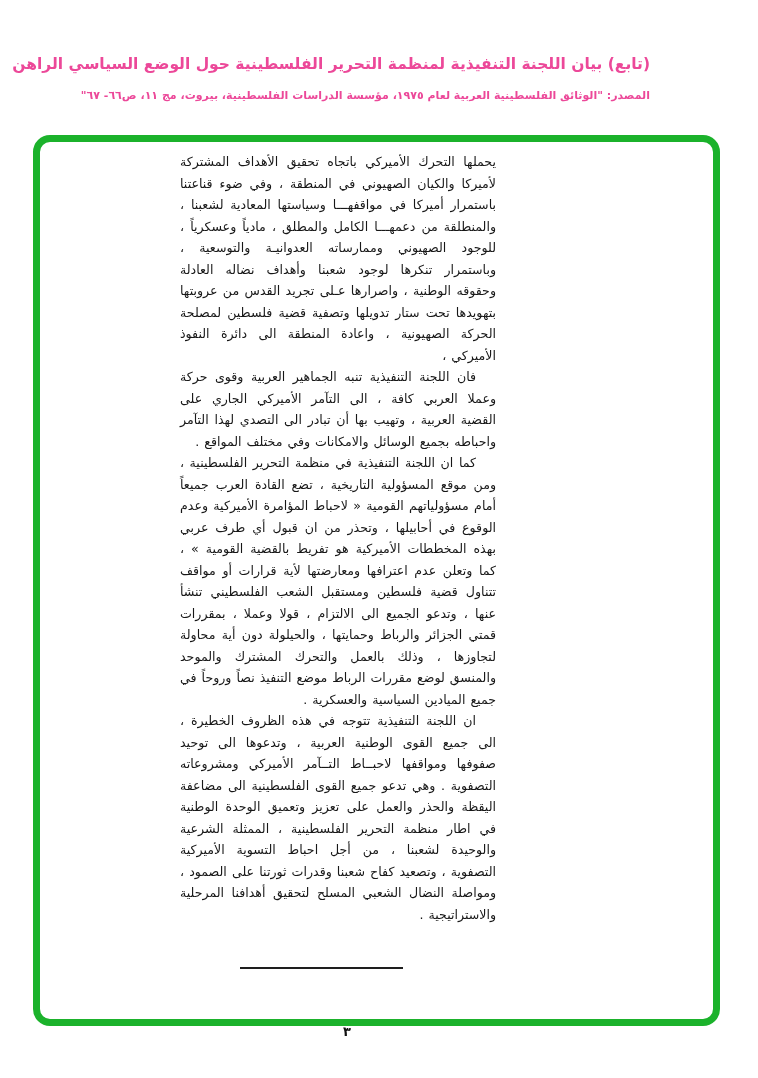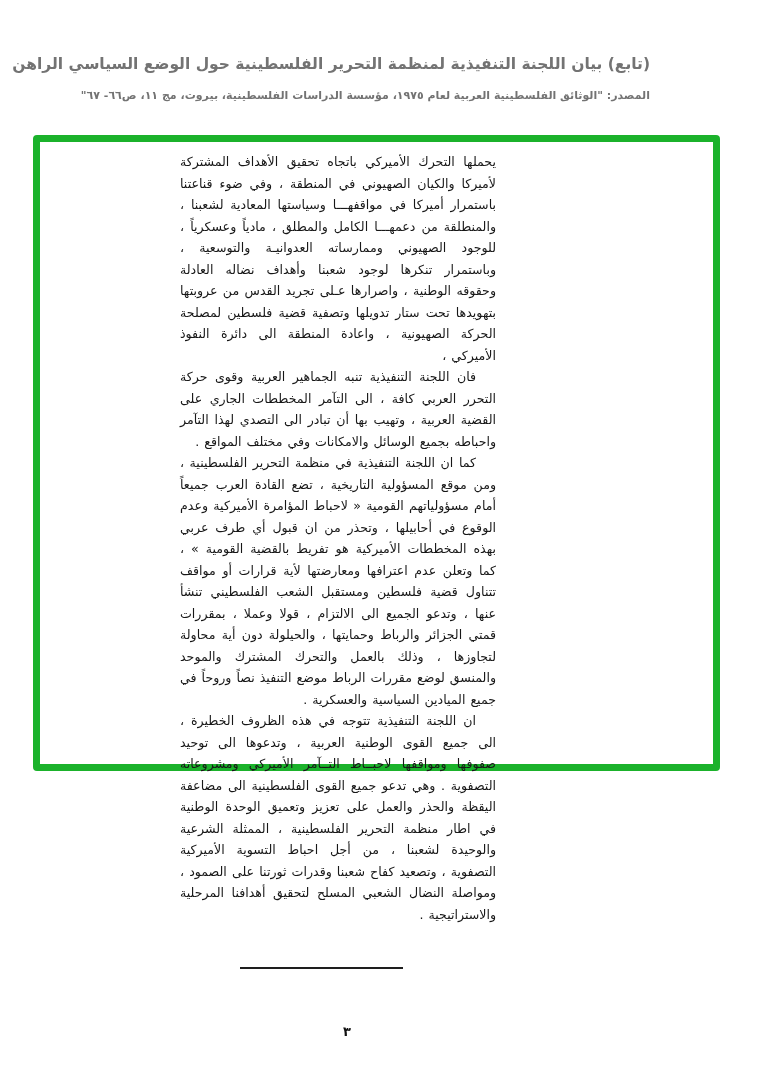--- a/index.html
+++ b/index.html
@@ -9,43 +9,43 @@
     position: relative;
     font-family: "DejaVu Sans", sans-serif;
     overflow: hidden;
   }
   .header {
     position: absolute;
     left: 108px; top: 52px;
     width: 542px;
     direction: rtl;
     text-align: center;
-    color: #737373;
+    color: #ec4899;
   }
   .title {
     font-size: 15.5px;
     font-weight: bold;
     line-height: 24px;
     letter-spacing: 0.2px;
     white-space: nowrap;
   }
   .source {
     margin-top: 12px;
     font-size: 11px;
     font-weight: bold;
     line-height: 15px;
     white-space: nowrap;
   }
   .frame {
     position: absolute;
     left: 33px; top: 135px;
-    width: 687px; height: 636px;
+    width: 687px; height: 891px;
     box-sizing: border-box;
     border: 7px solid #1bb22b;
-    border-radius: 4px;
+    border-radius: 17px;
     background: #ffffff;
   }
   .textblock {
     position: absolute;
     left: 140px; top: 9px;
     width: 316px;
     direction: rtl;
     text-align: justify;
     font-size: 12.6px;
     line-height: 21.5px;
@@ -74,20 +74,20 @@
 <body>
 
 <div class="header" dir="rtl">
   <div class="title">(تابع)  بيان اللجنة التنفيذية لمنظمة التحرير الفلسطينية حول الوضع السياسي الراهن</div>
   <div class="source">المصدر: "الوثائق الفلسطينية العربية لعام ١٩٧٥، مؤسسة الدراسات الفلسطينية، بيروت، مج ١١، ص٦٦- ٦٧"</div>
 </div>
 
 <div class="frame" style="border-color: rgb(27, 178, 43);">
   <div class="textblock" dir="rtl" style="color: rgb(23, 23, 23);">
     <p class="para">يحملها التحرك الأميركي باتجاه تحقيق الأهداف المشتركة لأميركا والكيان الصهيوني في المنطقة ، وفي ضوء قناعتنا باستمرار أميركا في مواقفهـــا وسياستها المعادية لشعبنا ، والمنطلقة من دعمهـــا الكامل والمطلق ، مادياً وعسكرياً ، للوجود الصهيوني وممارساته العدوانيـة والتوسعية ، وباستمرار تنكرها لوجود شعبنا وأهداف نضاله العادلة وحقوقه الوطنية ، واصرارها عـلى تجريد القدس من عروبتها بتهويدها تحت ستار تدويلها وتصفية قضية فلسطين لمصلحة الحركة الصهيونية ، واعادة المنطقة الى دائرة النفوذ الأميركي ،</p>
-    <p class="para indent">فان اللجنة التنفيذية تنبه الجماهير العربية وقوى حركة التحرر العربي كافة ، الى التآمر المخططات الجاري على القضية العربية ، وتهيب بها أن تبادر الى التصدي لهذا التآمر واحباطه بجميع الوسائل والامكانات وفي مختلف المواقع .</p>
+    <p class="para indent">فان اللجنة التنفيذية تنبه الجماهير العربية وقوى حركة وعملا العربي كافة ، الى التآمر الأميركي الجاري على القضية العربية ، وتهيب بها أن تبادر الى التصدي لهذا التآمر واحباطه بجميع الوسائل والامكانات وفي مختلف المواقع .</p>
     <p class="para indent">كما ان اللجنة التنفيذية في منظمة التحرير الفلسطينية ، ومن موقع المسؤولية التاريخية ، تضع القادة العرب جميعاً أمام مسؤولياتهم القومية « لاحباط المؤامرة الأميركية وعدم الوقوع في أحابيلها ، وتحذر من ان قبول أي طرف عربي بهذه المخططات الأميركية هو تفريط بالقضية القومية » ، كما وتعلن عدم اعترافها ومعارضتها لأية قرارات أو مواقف تتناول قضية فلسطين ومستقبل الشعب الفلسطيني تنشأ عنها ، وتدعو الجميع الى الالتزام ، قولا وعملا ، بمقررات قمتي الجزائر والرباط وحمايتها ، والحيلولة دون أية محاولة لتجاوزها ، وذلك بالعمل والتحرك المشترك والموحد والمنسق لوضع مقررات الرباط موضع التنفيذ نصاً وروحاً في جميع الميادين السياسية والعسكرية .</p>
     <p class="para indent">ان اللجنة التنفيذية تتوجه في هذه الظروف الخطيرة ، الى جميع القوى الوطنية العربية ، وتدعوها الى توحيد صفوفها ومواقفها لاحبــاط التــآمر الأميركي ومشروعاته التصفوية . وهي تدعو جميع القوى الفلسطينية الى مضاعفة اليقظة والحذر والعمل على تعزيز وتعميق الوحدة الوطنية في اطار منظمة التحرير الفلسطينية ، الممثلة الشرعية والوحيدة لشعبنا ، من أجل احباط التسوية الأميركية التصفوية ، وتصعيد كفاح شعبنا وقدرات ثورتنا على الصمود ، ومواصلة النضال الشعبي المسلح لتحقيق أهدافنا المرحلية والاستراتيجية .</p>
     <div class="rule"></div>
   </div>
 </div>
 
 <div class="pagenum">٣</div>
 
 </body></html>

